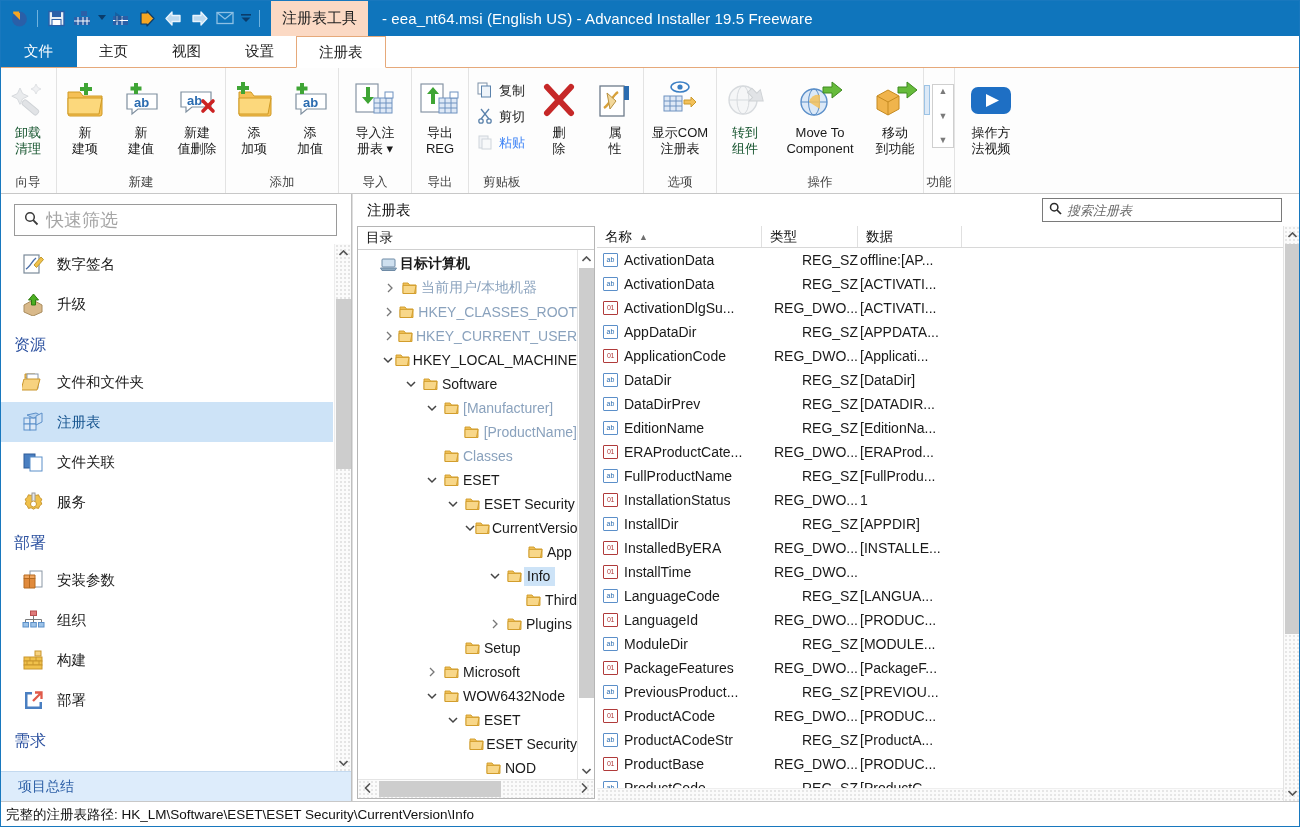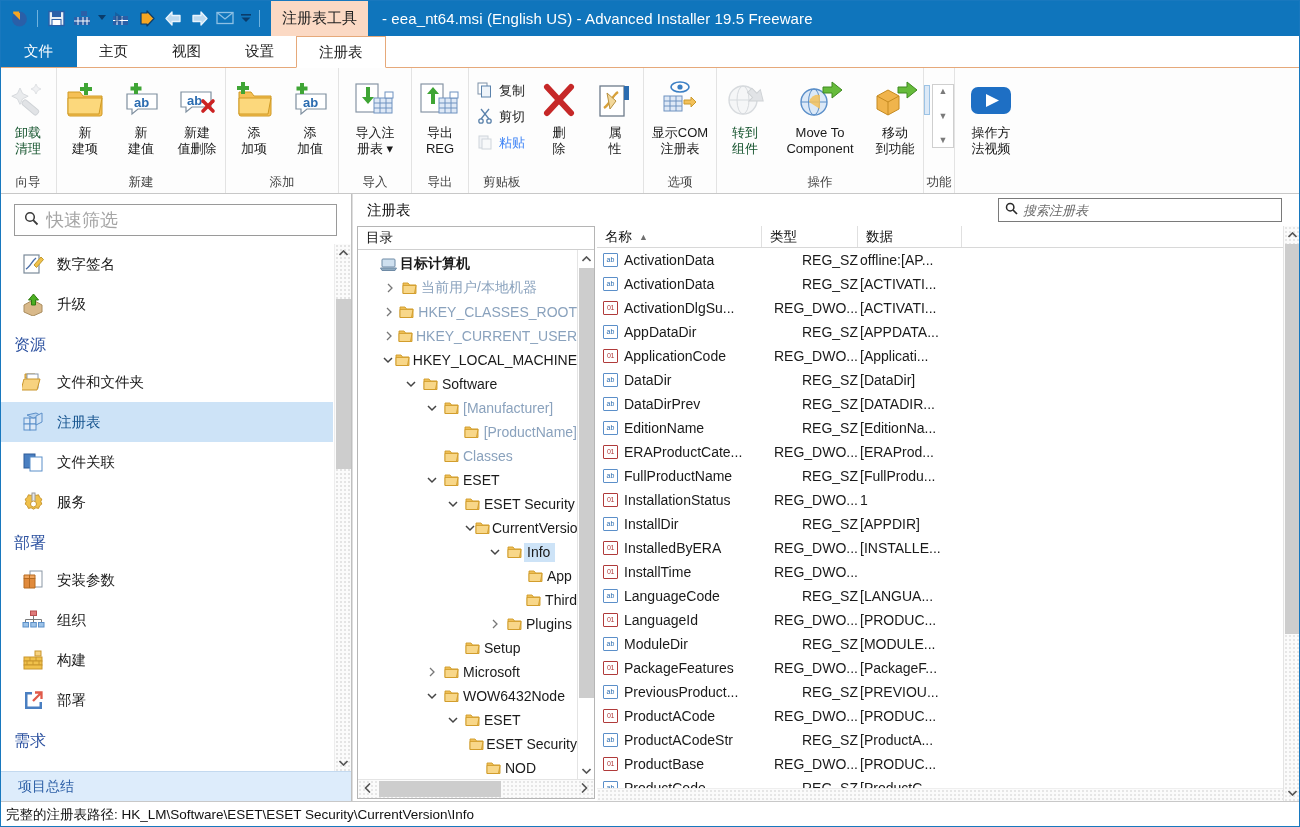--- a/index.html
+++ b/index.html
@@ -92,21 +92,21 @@
   .side-sb .arw { height:17px; display:flex; align-items:center; justify-content:center; color:#555; font-size:9px;}
   .side-sb .thumb { position:absolute; left:1px; width:15px; background:#cdcdcd; }
   .summary-bar { height:30px; background:#ddecfb; border-top:1px solid #c3d9ef;
      display:flex; align-items:center; padding-left:18px; font-size:14px; color:#2d5fa6; }
 
   
   .content { flex:1; display:flex; flex-direction:column; min-width:0; background:#fff;
      border-left:1px solid #dedede; }
   .content-head { height:32px; display:flex; align-items:center; padding:0 8px 0 14px; }
   .content-head .ctitle { font-size:14.5px; color:#111; flex:1; }
-  .search-box { width:284px; height:24px; border:1px solid #7a7a7a; background:#fff;
+  .search-box { width:240px; height:24px; border:1px solid #7a7a7a; background:#fff;
      display:flex; align-items:center; gap:5px; padding:0 6px; margin-right:10px;}
   .search-box input { border:none; outline:none; font-size:13px; flex:1; font-family:inherit;
      font-style:italic; color:#555; }
   .search-box input::placeholder { color:#6a6a6a; font-style:italic; }
 
   .panes { flex:1; display:flex; min-height:0; padding:0 0 0 4px; }
 
   
   .tree-pane { width:238px; flex:0 0 238px; display:flex; flex-direction:column;
       border:1px solid #b5b5b5; background:#fff; margin:0 0 2px 0; }
@@ -912,43 +912,43 @@
                     </svg>
                   </span>
                   <span class="tfold">
                     <svg width="15" height="14" viewBox="0 0 15 14">
                       <path d="M1 2 h5 l1.6 2 h6.4 v8.5 h-13z" fill="#f2c35c" stroke="#cf9a26" stroke-width=".9"></path>
                       <path d="M1 4.4 h13 l-1.5 8.1 h-11.5z" fill="#f8d789" stroke="#cf9a26" stroke-width=".9"></path>
                     </svg>
                   </span>
                   <span class="tlbl">CurrentVersion</span>
                 </div>
+                <div class="tnode" style="padding-left: 149px;">
+                  <span class="tw"></span>
+                  <span class="tfold">
+                    <svg width="15" height="14" viewBox="0 0 15 14">
+                      <path d="M1 2 h5 l1.6 2 h6.4 v8.5 h-13z" fill="#f2c35c" stroke="#cf9a26" stroke-width=".9"></path>
+                      <path d="M1 4.4 h13 l-1.5 8.1 h-11.5z" fill="#f8d789" stroke="#cf9a26" stroke-width=".9"></path>
+                    </svg>
+                  </span>
+                  <span class="tlbl">App</span>
+                </div>
                 <div class="tnode sel-node" style="padding-left: 128px;">
                   <span class="tw">
                     <svg width="10" height="8" viewBox="0 0 10 8">
                       <path d="M1 2 L5 6 L9 2" fill="none" stroke="#444" stroke-width="1.5"></path>
                     </svg>
                   </span>
                   <span class="tfold">
                     <svg width="15" height="14" viewBox="0 0 15 14">
                       <path d="M1 2 h5 l1.6 2 h6.4 v8.5 h-13z" fill="#f2c35c" stroke="#cf9a26" stroke-width=".9"></path>
                       <path d="M1 4.4 h13 l-1.5 8.1 h-11.5z" fill="#f8d789" stroke="#cf9a26" stroke-width=".9"></path>
                     </svg>
                   </span>
                   <span class="tlbl">Info</span>
-                </div>
-                <div class="tnode" style="padding-left: 149px;">
-                  <span class="tw"></span>
-                  <span class="tfold">
-                    <svg width="15" height="14" viewBox="0 0 15 14">
-                      <path d="M1 2 h5 l1.6 2 h6.4 v8.5 h-13z" fill="#f2c35c" stroke="#cf9a26" stroke-width=".9"></path>
-                      <path d="M1 4.4 h13 l-1.5 8.1 h-11.5z" fill="#f8d789" stroke="#cf9a26" stroke-width=".9"></path>
-                    </svg>
-                  </span>
-                  <span class="tlbl">App</span>
                 </div>
                 <div class="tnode" style="padding-left: 149px;">
                   <span class="tw"></span>
                   <span class="tfold">
                     <svg width="15" height="14" viewBox="0 0 15 14">
                       <path d="M1 2 h5 l1.6 2 h6.4 v8.5 h-13z" fill="#f2c35c" stroke="#cf9a26" stroke-width=".9"></path>
                       <path d="M1 4.4 h13 l-1.5 8.1 h-11.5z" fill="#f8d789" stroke="#cf9a26" stroke-width=".9"></path>
                     </svg>
                   </span>
                   <span class="tlbl">Third</span>

